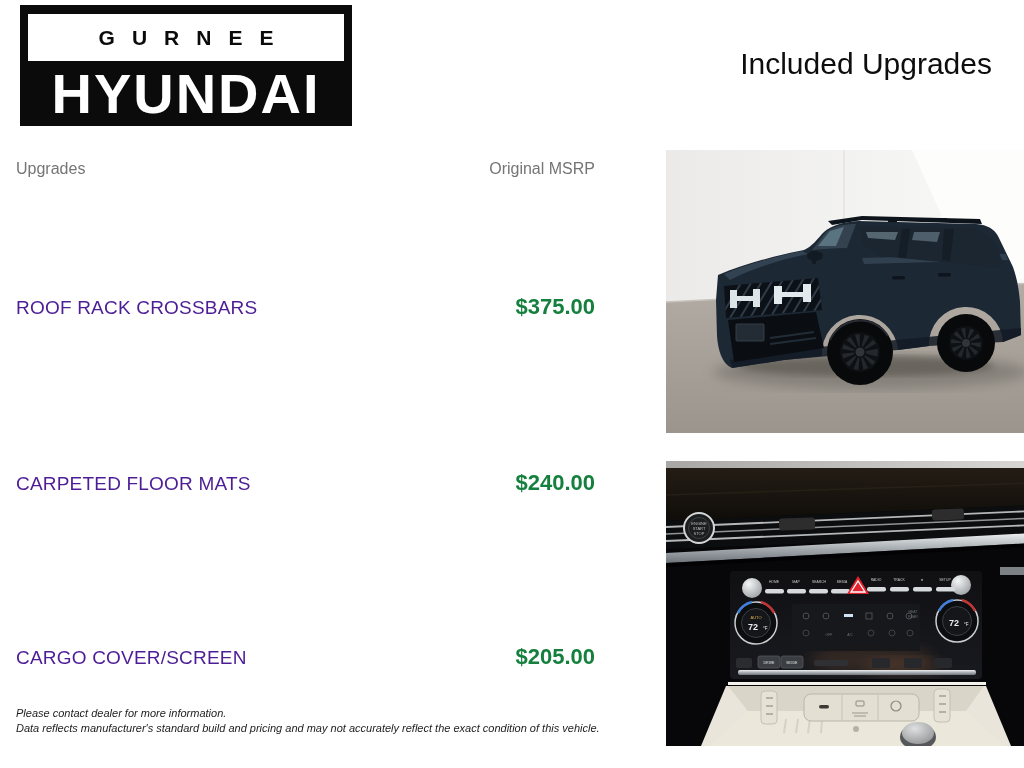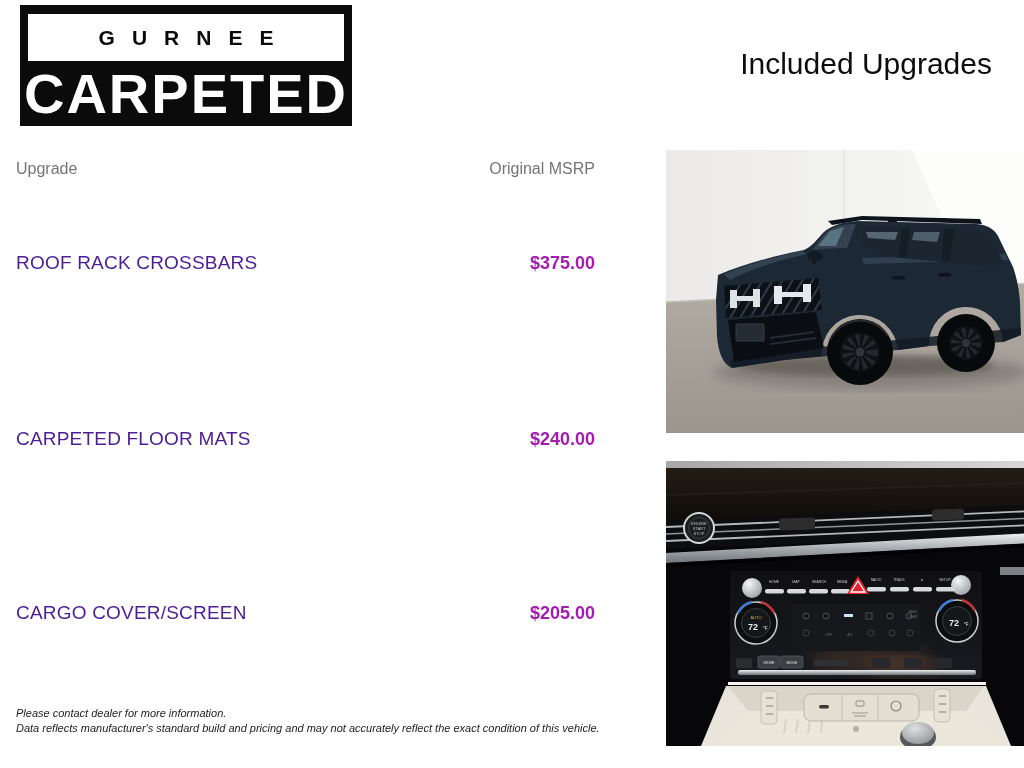--- a/index.html
+++ b/index.html
@@ -15,45 +15,45 @@
   .logo-bottom{position:absolute;left:0;right:0;top:56px;bottom:0;display:flex;align-items:center;
     justify-content:center;color:#ffffff;font-weight:bold;font-size:56px;letter-spacing:2px;}
   
   .page-title{position:absolute;right:32px;top:47px;font-size:30px;color:#0d0d0d;}
   
   .thead{position:absolute;left:16px;width:579px;top:160px;display:flex;
     justify-content:space-between;font-size:16px;color:#757575;}
   .trow{position:absolute;left:16px;width:579px;display:flex;
     justify-content:space-between;align-items:baseline;}
   .trow .name{font-size:19px;color:#4c1d95;letter-spacing:.2px;}
-  .trow .price{font-size:18px;font-weight:bold;color:#a21caf;}
+  .trow .price{font-size:22px;font-weight:bold;color:#15803d;margin-top:42px;}
   .trow1{top:252px}.trow2{top:428px}.trow3{top:602px}
   
   .disclaimer{position:absolute;left:16px;top:706px;width:610px;font-size:11px;
     font-style:italic;color:#1c1c1c;line-height:1.35;}
   
   .photo{position:absolute;overflow:hidden;padding-left:44px;}
   .photo svg{display:block;}
   .photo-ext{left:622px;top:150px;width:368px;height:283px;}
   .photo-int{left:622px;top:461px;width:367px;height:285px;}
 </style>
 </head>
 <body>
 
 <div class="logo">
   <div class="logo-bar">
     <span class="logo-top">GURNEE</span>
   </div>
-  <div class="logo-bottom">CARPETED</div>
+  <div class="logo-bottom">HYUNDAI</div>
 </div>
 
 <div class="page-title">Included Upgrades</div>
 
 <div class="thead">
-  <span>Upgrade</span>
+  <span>Upgrades</span>
   <span>Original MSRP</span>
 </div>
 
 <div class="trow trow1">
   <span class="name">ROOF RACK CROSSBARS</span>
   <span class="price">$375.00</span>
 </div>
 <div class="trow trow2">
   <span class="name">CARPETED FLOOR MATS</span>
   <span class="price">$240.00</span>

